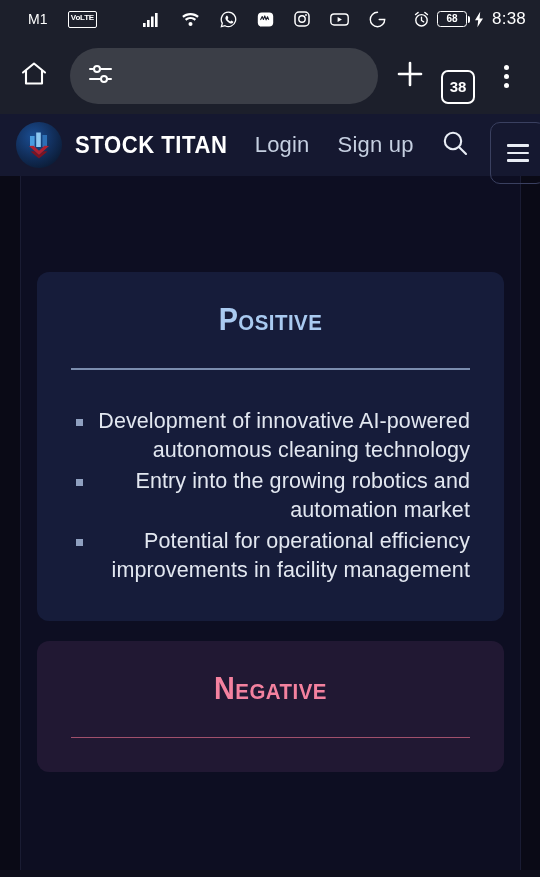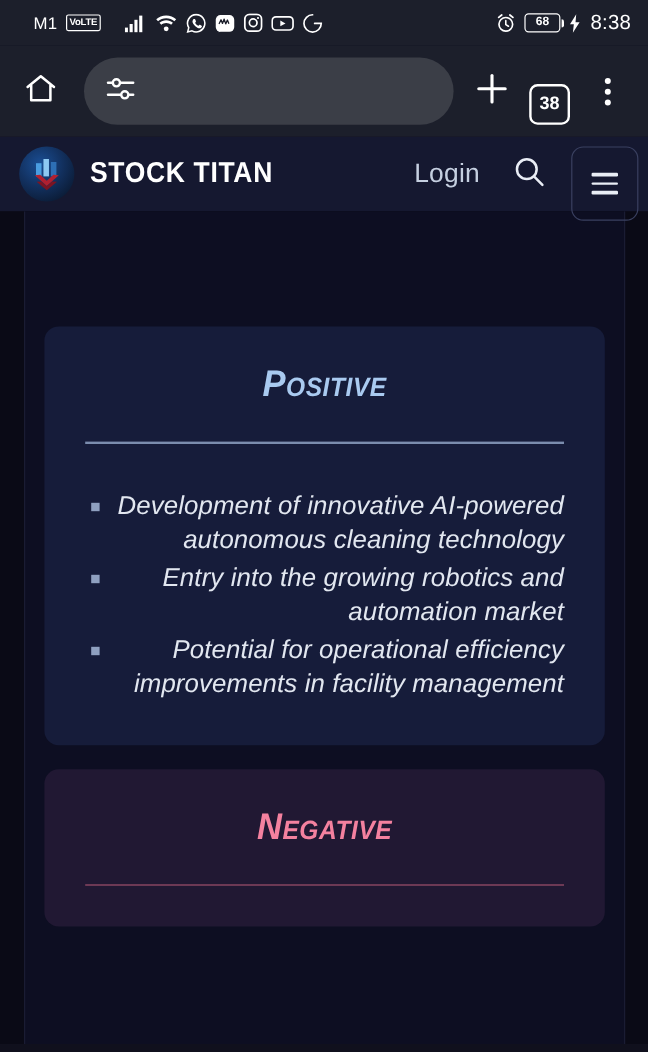--- a/index.html
+++ b/index.html
@@ -25,22 +25,21 @@
     position: relative;
     height: 38px;
     background: #1c1f2b;
     display: flex;
     align-items: center;
     padding: 0 14px 0 28px;
     color: #ffffff;
   }
   .status-left {
     display: flex;
-    align-items: center;
-    gap: 7px;
+    gap: 20px;
     flex: 1;
   }
   .status-right {
     display: flex;
     align-items: center;
     gap: 7px;
   }
   .carrier-label {
     font-size: 14px;
     font-weight: 400;
@@ -208,21 +207,20 @@
   .content-col {
     position: absolute;
     left: 20px;
     right: 19px;
     top: 0;
     bottom: 0;
     background: #0d0e22;
     border-left: 1px solid #1a1c33;
     border-right: 1px solid #1a1c33;
     padding: 0 16px;
-    font-style: italic;
   }
 
   .card {
     border-radius: 12px;
     padding: 30px 34px 34px 34px;
     margin-top: 96px;
   }
   .card.positive {
     background: #161c3a;
   }
@@ -413,20 +411,21 @@
           <rect x="23.4" y="10" width="4.6" height="12" fill="#2d6fb5"></rect>
           <path d="M10 21l10 9 10-9-4.5-0.3-5.5 5-5.5-5z" fill="#b02030"></path>
           <path d="M11.5 26.5l8.5 7 8.5-7-4-0.2-4.5 3.9-4.5-3.9z" fill="#7c1422"></path>
         </svg>
       </span>
       <span class="brand-name">STOCK TITAN</span>
     </div>
 
     <div class="header-nav">
       <span class="nav-link">Login</span>
+      <span class="nav-link">Sign up</span>
       <div class="search-btn">
         <span>
           <svg width="30" height="30" viewBox="0 0 30 30">
             <circle cx="13" cy="13" r="8.2" fill="none" stroke="#e9edf5" stroke-width="2.1"></circle>
             <line x1="19.2" y1="19.2" x2="26" y2="26" stroke="#e9edf5" stroke-width="2.1" stroke-linecap="round"></line>
           </svg>
         </span>
       </div>
       <div class="menu-box">
         <span class="burger">

